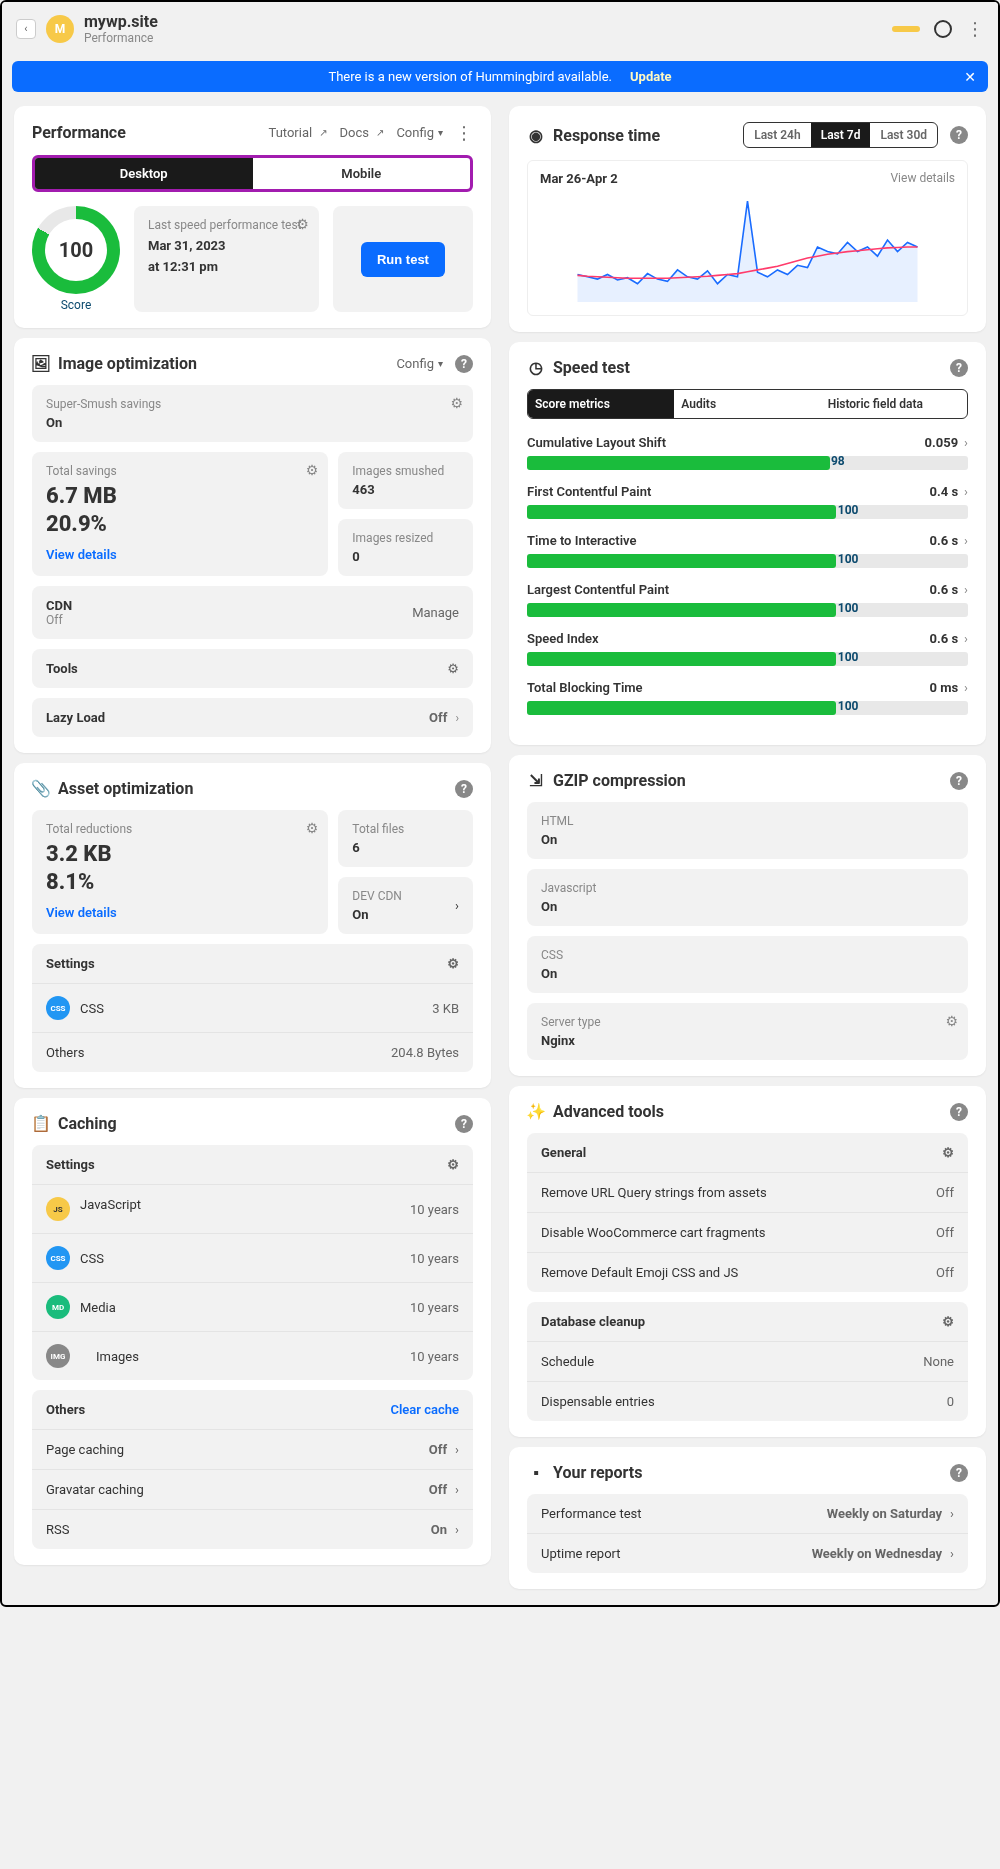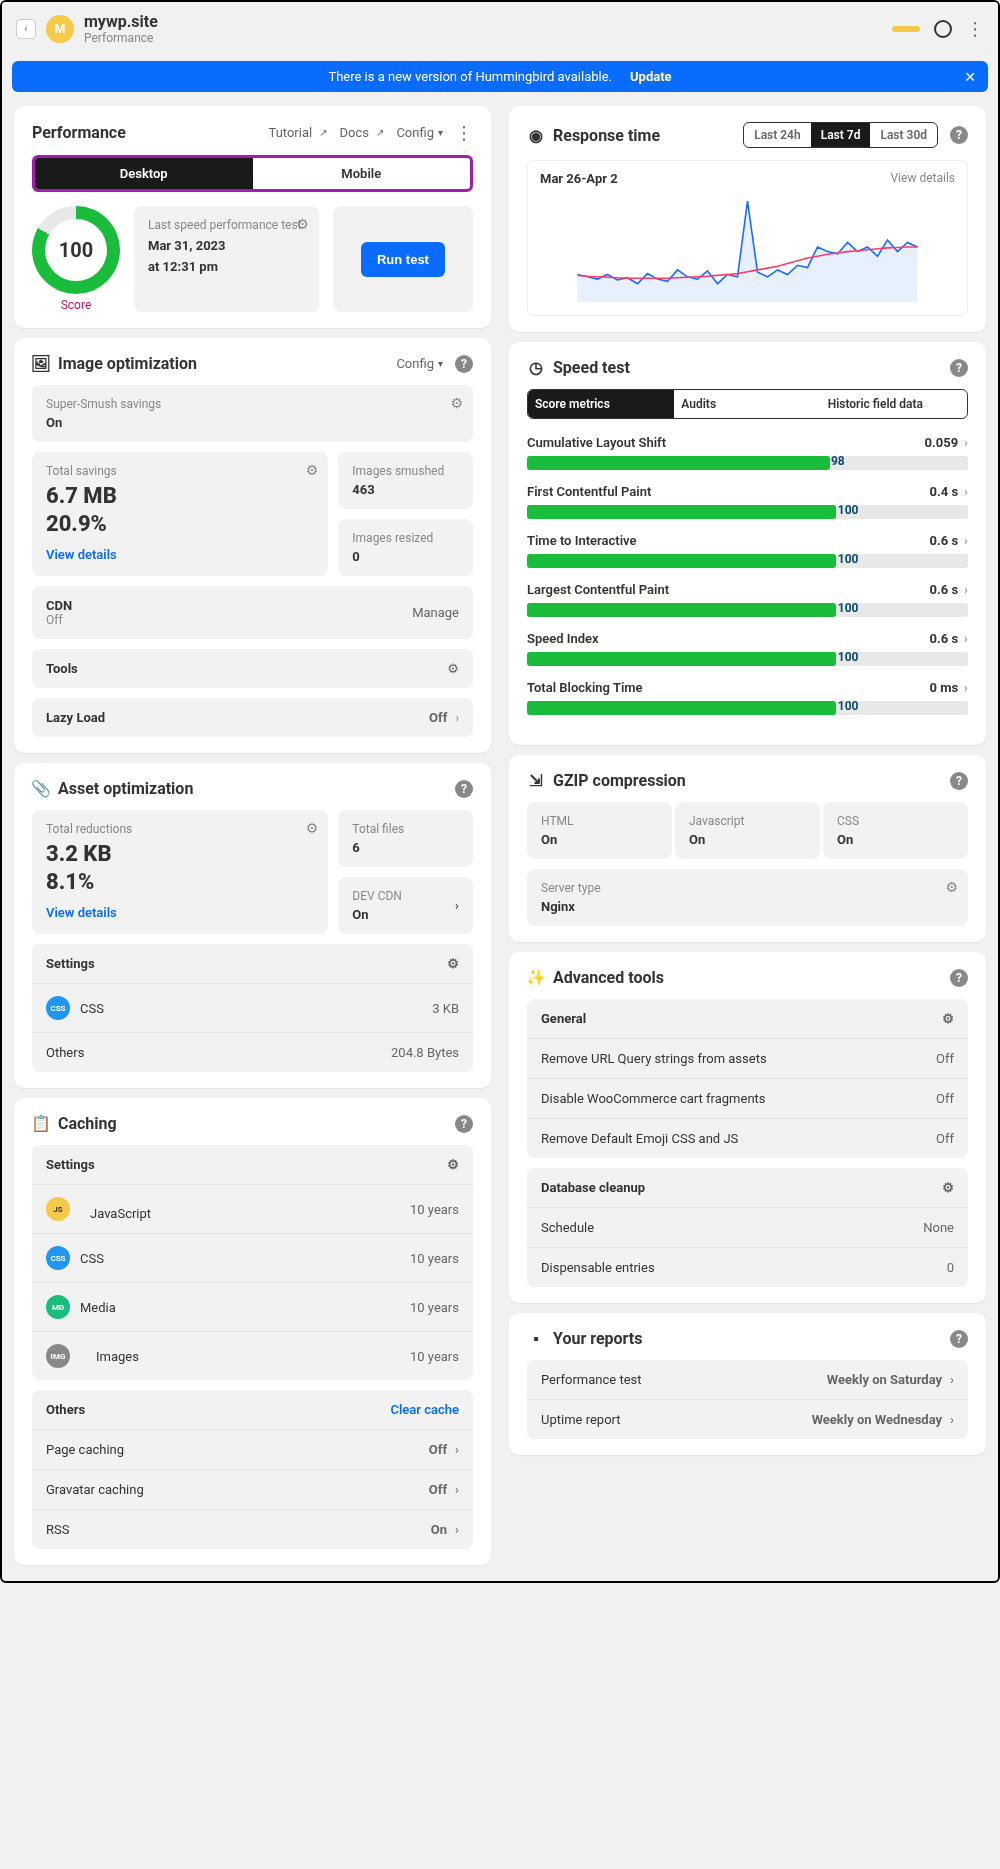--- a/index.html
+++ b/index.html
@@ -26,21 +26,21 @@
 .config-link { display:inline-flex; align-items:center; gap:4px; cursor:pointer; color:#666; font-size:13px;}
 .chev { font-size:10px; }
 .help { width:18px; height:18px; border-radius:50%; background:#888; color:#fff; font-size:12px; display:flex; align-items:center; justify-content:center; font-weight:700; cursor:pointer;}
 .toggle-row { display:flex; border:3px solid #a21caf; border-radius:6px; overflow:hidden; margin-bottom:14px;}
 .toggle-row > div { flex:1; text-align:center; padding:8px; font-size:13px; font-weight:600; cursor:pointer;}
 .toggle-row .active { background:#1a1a1a; color:#fff; }
 .perf-body { display:flex; gap:14px; }
 .gauge-wrap { text-align:center; }
 .gauge { width:88px; height:88px; border-radius:50%; background: conic-gradient(#1abc3c 0 300deg, #e8e8e8 300deg 360deg); display:flex; align-items:center; justify-content:center; margin:0 auto 4px;}
 .gauge-inner { width:62px; height:62px; background:#fff; border-radius:50%; display:flex; align-items:center; justify-content:center; font-weight:700; font-size:20px;}
-.gauge-label { font-size:12px; color:#be185d;}
+.gauge-label { font-size:12px; color:#0c4a6e;}
 .sub-card { background:#f2f2f2; border-radius:8px; padding:12px 14px; position:relative;}
 .sub-card .gear { position:absolute; right:10px; top:10px; color:#888; font-size:14px; cursor:pointer;}
 .sub-label { font-size:12px; color:#888; margin-bottom:4px;}
 .sub-strong { font-weight:700; font-size:13px; margin-top:6px;}
 .btn-blue { background:#0a6cff; color:#fff; border:none; border-radius:6px; padding:10px 16px; font-weight:700; font-size:13px; cursor:pointer;}
 .big-num { font-size:22px; font-weight:800; line-height:1.25;}
 .link-blue { color:#0a6cff; font-size:13px; font-weight:600; cursor:pointer; margin-top:10px; display:inline-block;}
 .row-box { background:#f2f2f2; border-radius:8px; padding:12px 14px; display:flex; align-items:center; margin-top:10px;}
 .row-box .left { display:flex; align-items:center; gap:10px; }
 .row-box .right { margin-left:auto; display:flex; align-items:center; gap:8px; font-size:13px; color:#666;}
@@ -61,21 +61,21 @@
 .speed-tabs > div { flex:1; padding:7px; font-size:12px; font-weight:600; cursor:pointer;}
 .speed-tabs .active { background:#1a1a1a; color:#fff;}
 .metric { margin-bottom:14px;}
 .metric-top { display:flex; align-items:center; margin-bottom:6px;}
 .metric-name { font-size:13px; font-weight:600;}
 .metric-val { margin-left:auto; font-weight:700; font-size:13px; margin-right:6px;}
 .metric-chev { color:#888; cursor:pointer;}
 .bar { height:14px; background:#e8e8e8; border-radius:3px; position:relative; }
 .bar-fill { height:100%; background:#1abc3c; border-radius:3px; position:relative;}
 .bar-num { position:absolute; right:6px; top:-2px; font-size:12px; font-weight:700; color:#0c4a6e;}
-.gzip-grid { display:grid; grid-template-columns:1fr 1fr 1fr; gap:3px; margin-bottom:10px;}
+.gzip-grid { display:grid; grid-template-columns:1fr; gap:10px; margin-bottom:10px;}
 .card-ico { width:18px; height:18px; display:inline-flex; align-items:center; justify-content:center;}
 .list-box { background:#f2f2f2; border-radius:8px; margin-top:10px;}
 .list-row { padding:12px 14px; display:flex; align-items:center; font-size:13px; border-bottom:1px solid #e4e4e4;}
 .list-row:last-child { border-bottom:none;}
 .list-row .right { margin-left:auto; display:flex; align-items:center; gap:8px; color:#666;}
 .list-hdr { font-weight:700;}
 .ext-icon::after { content:'↗'; font-size:10px; margin-left:3px;}
 .grid2-inner { display:grid; grid-template-columns: 2.2fr 1fr; gap:10px;}
 .stack { display:flex; flex-direction:column; gap:10px;}
 </style>
@@ -281,21 +281,21 @@
             </div>
   </div>
   <div class="list-box">
     <div class="list-row list-hdr">
               <span>Settings</span>
               <div class="right">
                 <span>⚙</span>
               </div>
             </div>
     <div class="list-row">
-              <div class="left" style="display:flex;gap:20px;align-items:flex-end">
+              <div class="left" style="display:flex;gap:10px;align-items:flex-start">
                 <span class="tag-icon tag-js">JS</span>
                 <span>JavaScript</span>
               </div>
               <div class="right">
                 <span>10 years</span>
               </div>
             </div>
     <div class="list-row">
               <div class="left" style="display:flex;gap:10px;align-items:center">
                 <span class="tag-icon tag-css">CSS</span>

